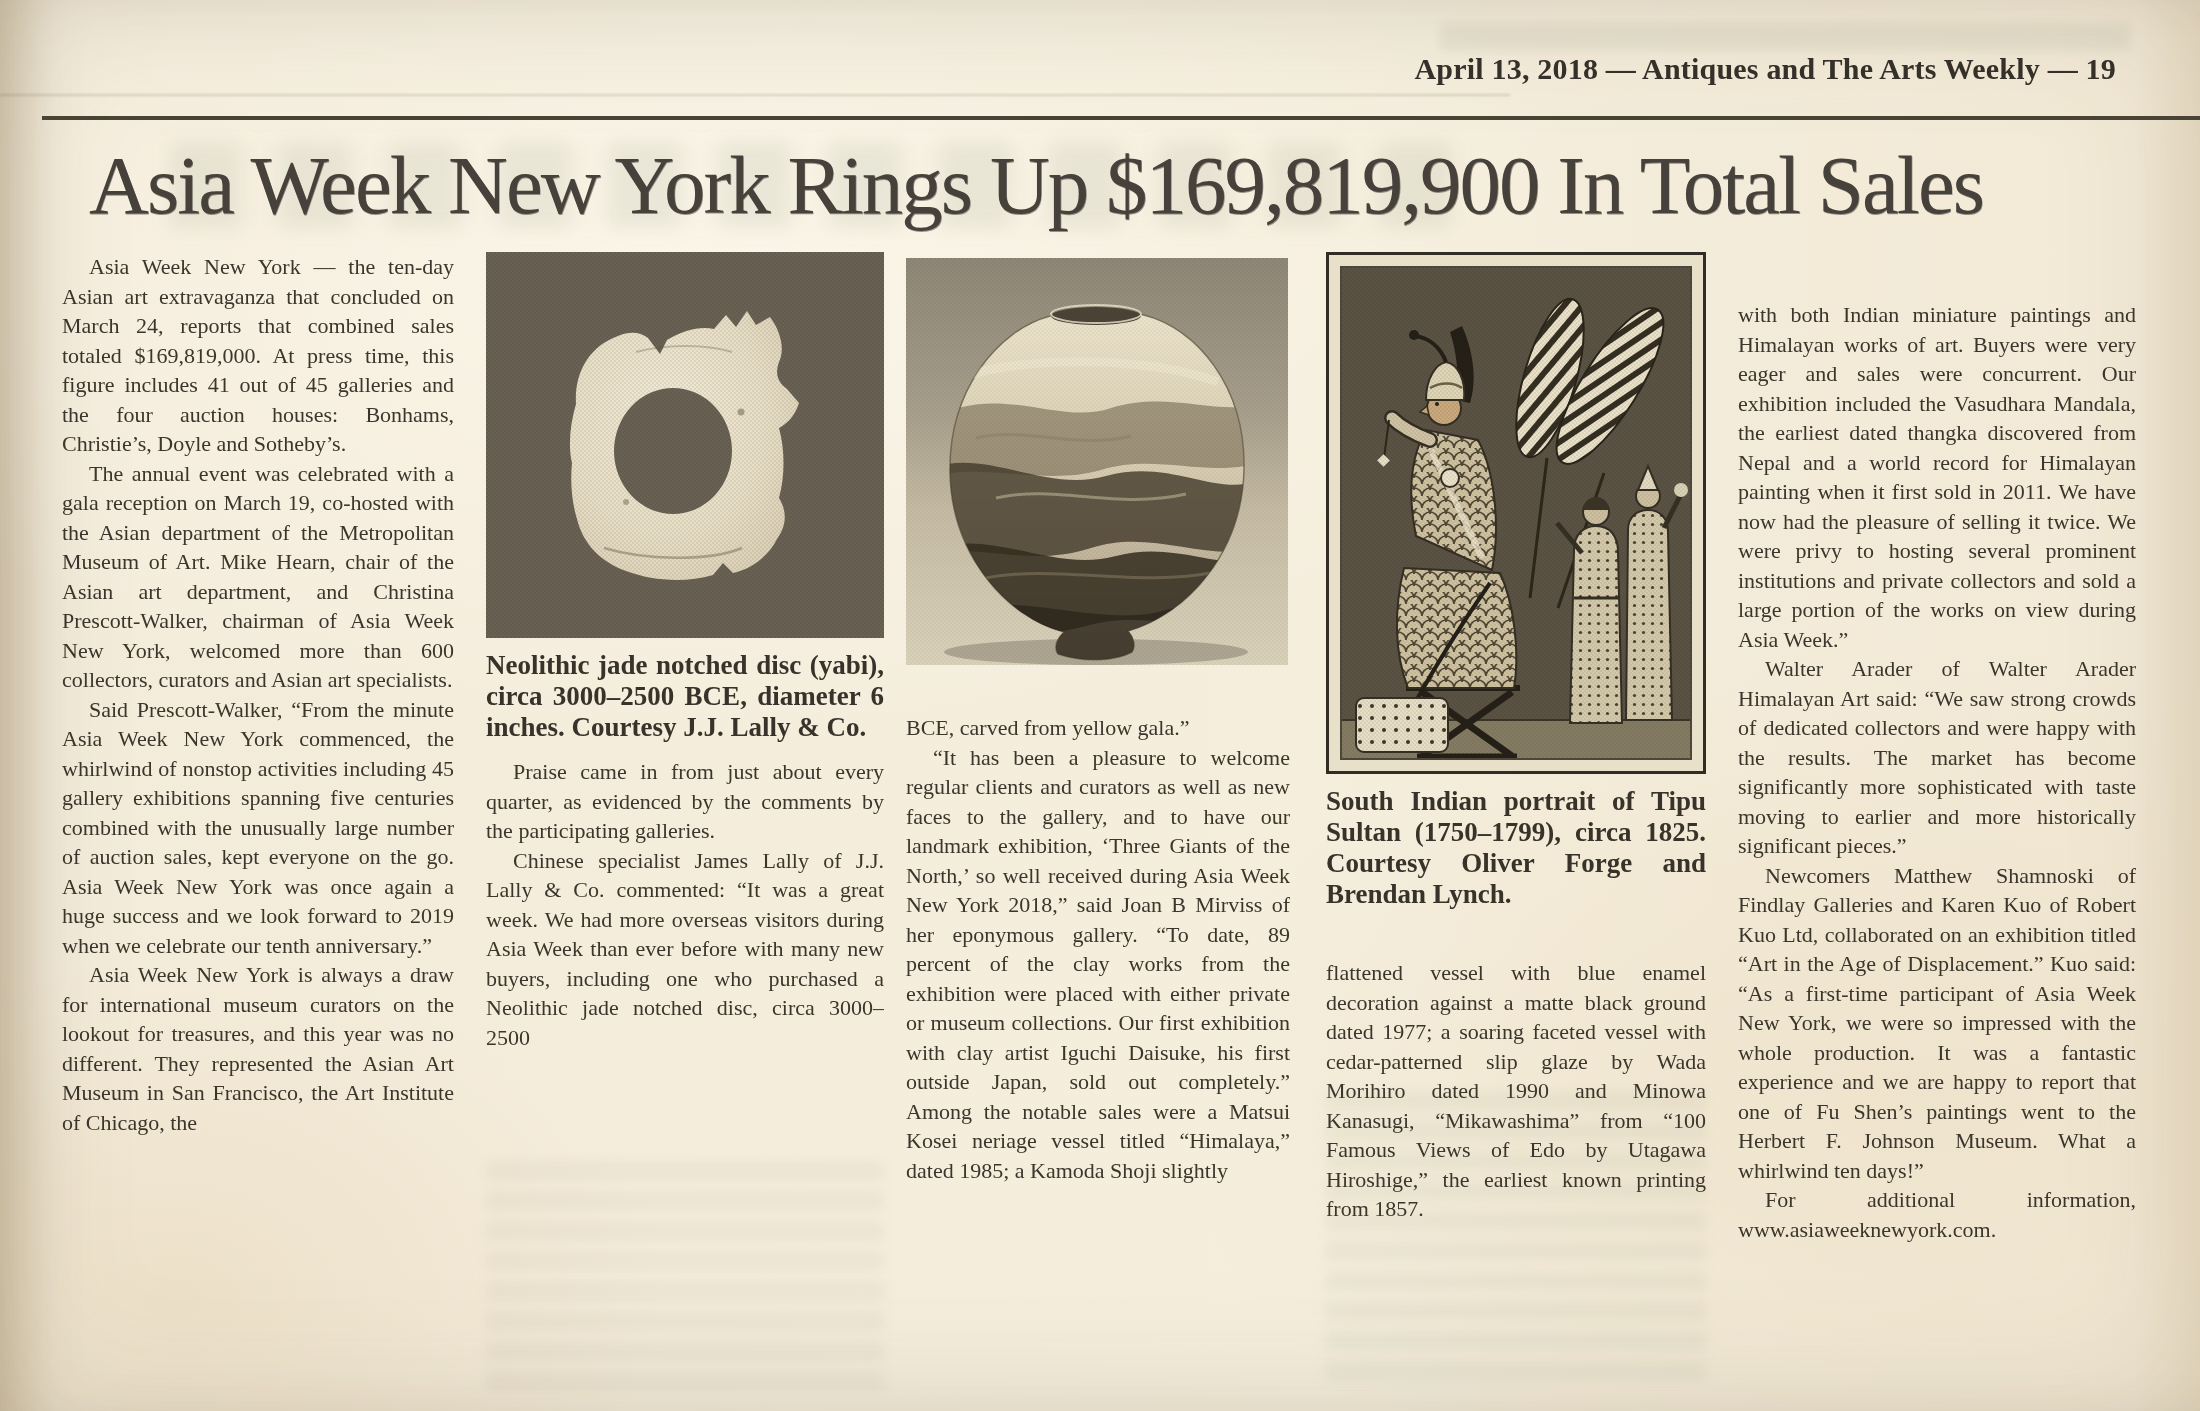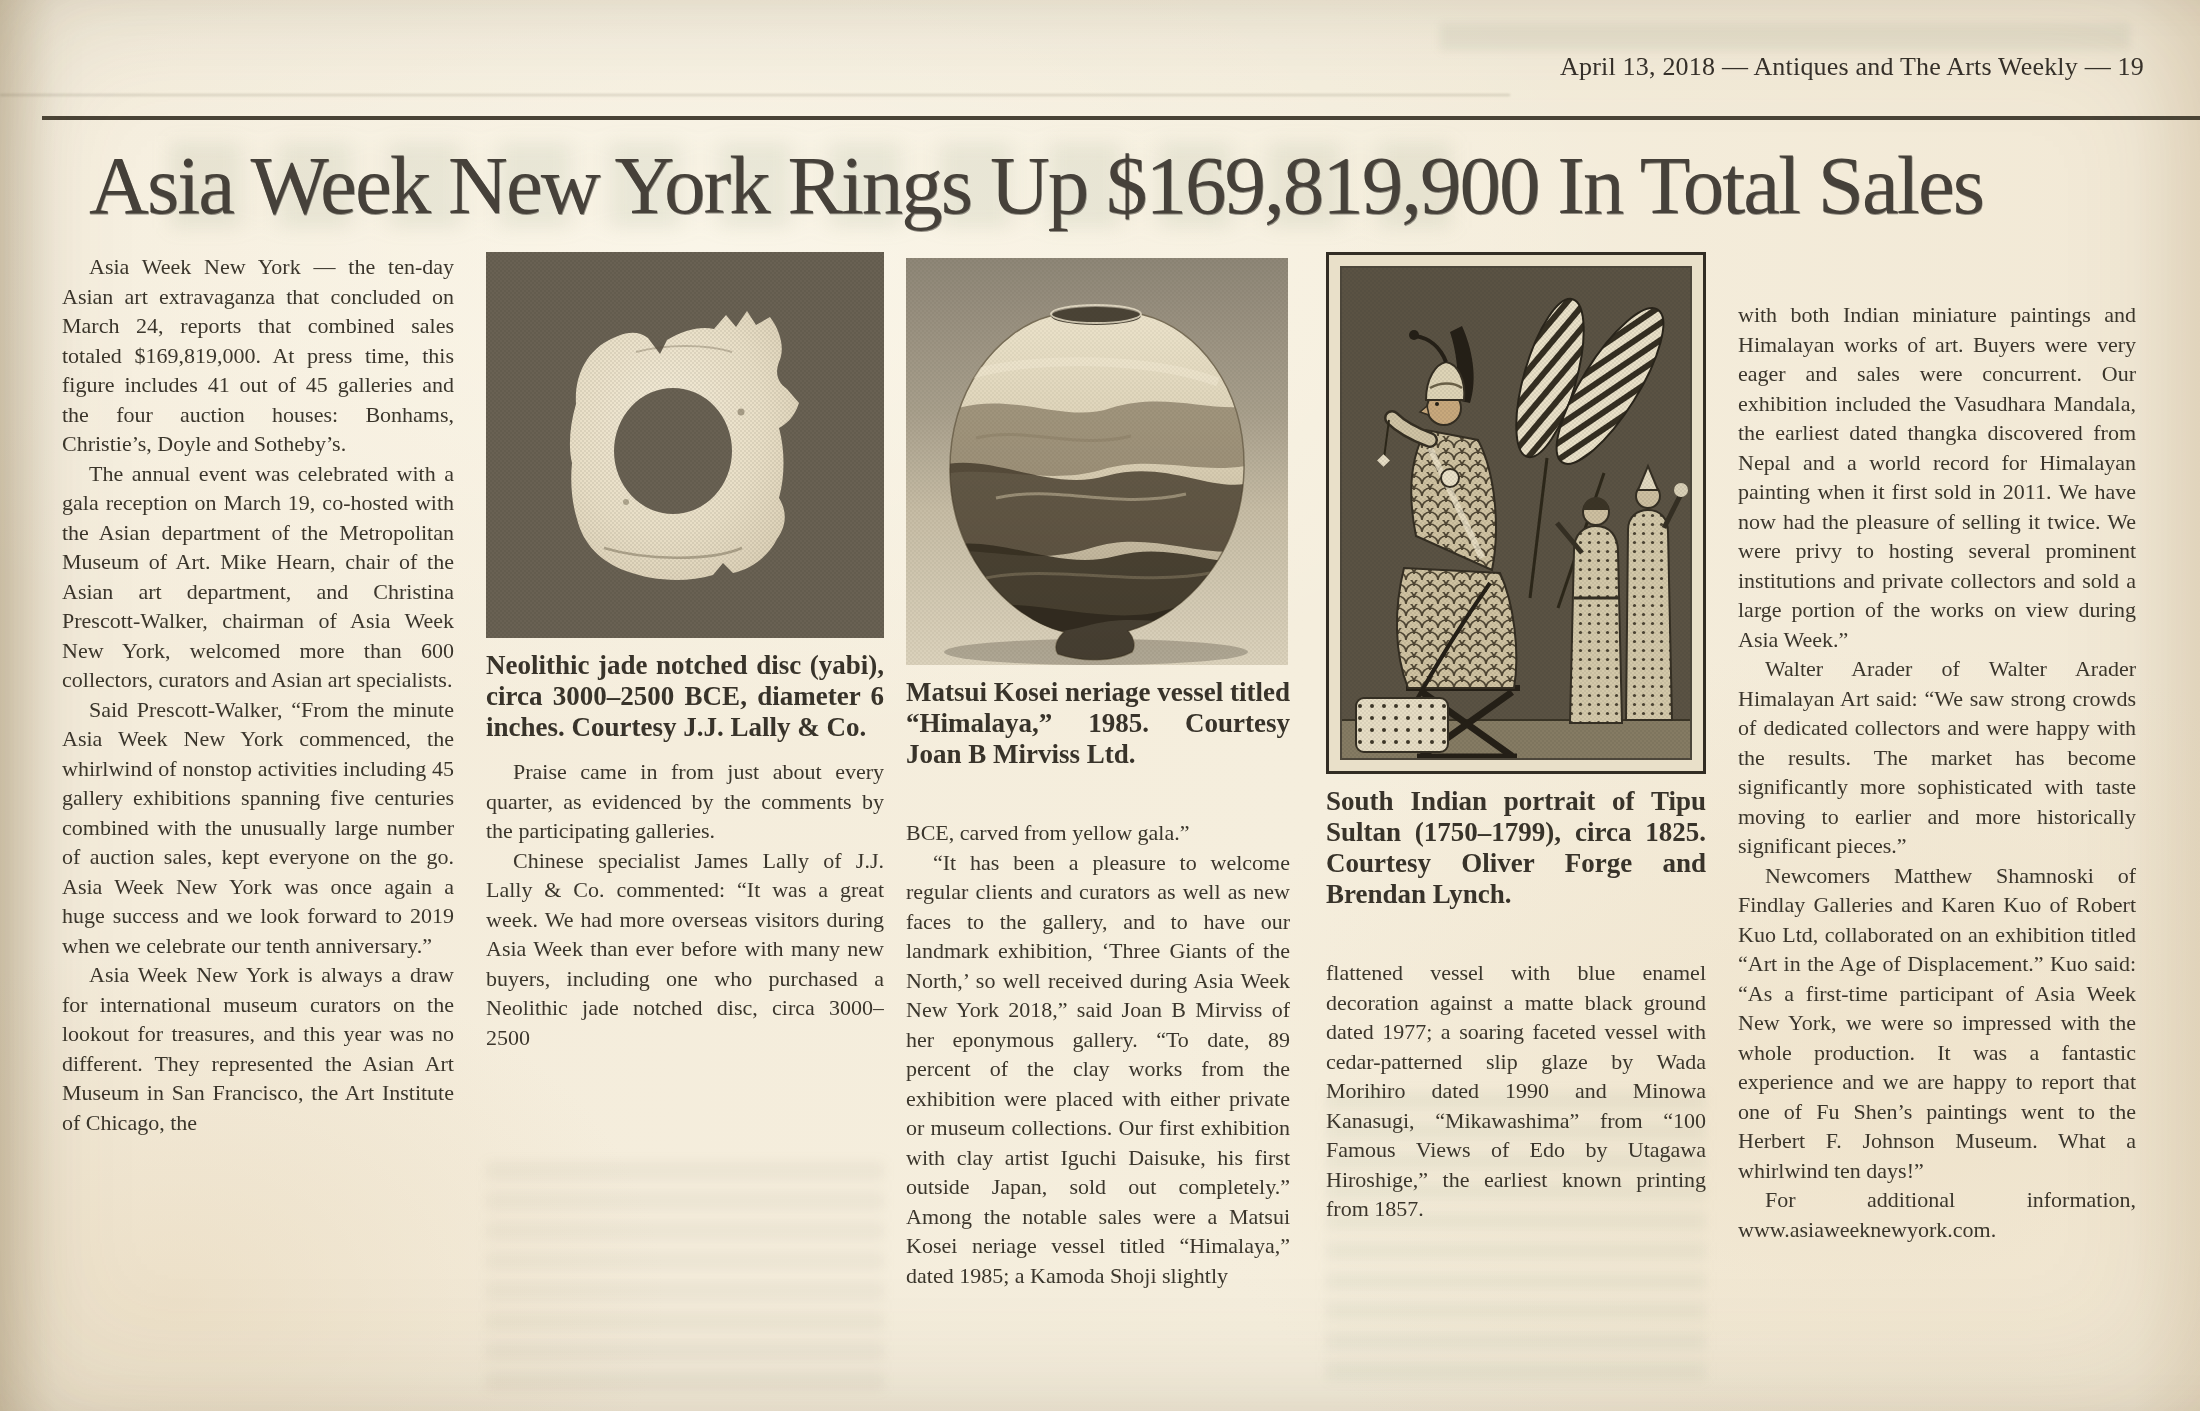--- a/index.html
+++ b/index.html
@@ -10,21 +10,21 @@
       radial-gradient(1500px 800px at 32% 18%, rgba(255,252,242,0.55), transparent 62%),
       radial-gradient(1100px 700px at 86% 78%, rgba(235,220,192,0.5), transparent 65%),
       radial-gradient(700px 500px at 8% 92%, rgba(229,212,182,0.5), transparent 70%),
       linear-gradient(90deg,#e9ddc5 0,#f4ecdb 2.5%,#f5eedd 60%,#f2e9d6 97%,#ecdfc8 100%);
   }
   .page::after{
     content:"";position:absolute;inset:0;pointer-events:none;
     box-shadow:inset 0 0 140px rgba(96,80,52,0.16), inset 46px 0 70px -38px rgba(96,80,52,0.28);
   }
   .masthead{
-    position:absolute;top:52px;right:56px;font-size:26px;font-weight:normal;
+    position:absolute;top:52px;right:84px;font-size:30px;font-weight:bold;
     color:#35302a;letter-spacing:0.2px;white-space:nowrap;
   }
   .rule{position:absolute;left:42px;right:0;top:116px;height:4px;background:#4a4437;}
   .headline{
     position:absolute;left:82px;top:130px;width:2050px;margin:7px;
     font-size:83px;font-weight:normal;letter-spacing:-2px;white-space:nowrap;
     color:#46413a;text-shadow:0.6px 0.6px 0 rgba(70,65,58,0.55);
   }
   .col{position:absolute;top:252px;height:1159px;overflow:hidden;text-align:justify;}
   .col1{left:62px;width:392px;}
@@ -143,21 +143,20 @@
           <path d="M60 350 C 120 336 200 370 260 352 C 300 340 330 355 344 348 L 330 398 C 280 412 160 412 100 398 Z" fill="#2c251b" opacity="0.8"></path>
           <path d="M70 180 C 120 168 170 192 225 178" stroke="#8d8168" stroke-width="3" fill="none" opacity="0.6"></path>
           <path d="M90 240 C 150 226 210 252 280 236" stroke="#cfc3a6" stroke-width="3" fill="none" opacity="0.5"></path>
           <path d="M80 320 C 150 306 230 330 310 314" stroke="#8d8168" stroke-width="3" fill="none" opacity="0.5"></path>
         </g>
         <ellipse cx="190" cy="58" rx="45" ry="9" fill="#4a4336"></ellipse>
         <ellipse cx="190" cy="56" rx="45" ry="9" fill="none" stroke="#efe6cf" stroke-width="2" opacity="0.8"></ellipse>
         <rect width="382" height="407" fill="url(#ht2)"></rect>
       </svg>
     </div>
-    <div class="figcap">Matsui Kosei neriage vessel titled “Himalaya,” 1985. Courtesy Joan B Mirviss Ltd.</div>
     <p class="cont">BCE, carved from yellow gala.”</p>
     <p>“It has been a pleasure to welcome regular clients and curators as well as new faces to the gallery, and to have our landmark exhibition, ‘Three Giants of the North,’ so well received during Asia Week New York 2018,” said Joan B Mirviss of her eponymous gallery. “To date, 89 percent of the clay works from the exhibition were placed with either private or museum collections. Our first exhibition with clay artist Iguchi Daisuke, his first outside Japan, sold out completely.” Among the notable sales were a Matsui Kosei neriage vessel titled “Himalaya,” dated 1985; a Kamoda Shoji slightly</p>
   </div>
 
   <div class="col col4">
     <div class="fig fig3">
       <div class="fig3-inner">
         <svg width="348" height="490" viewBox="0 0 348 490" xmlns="http://www.w3.org/2000/svg">
           <defs>
             <pattern id="scales" width="16" height="12" patternUnits="userSpaceOnUse">

